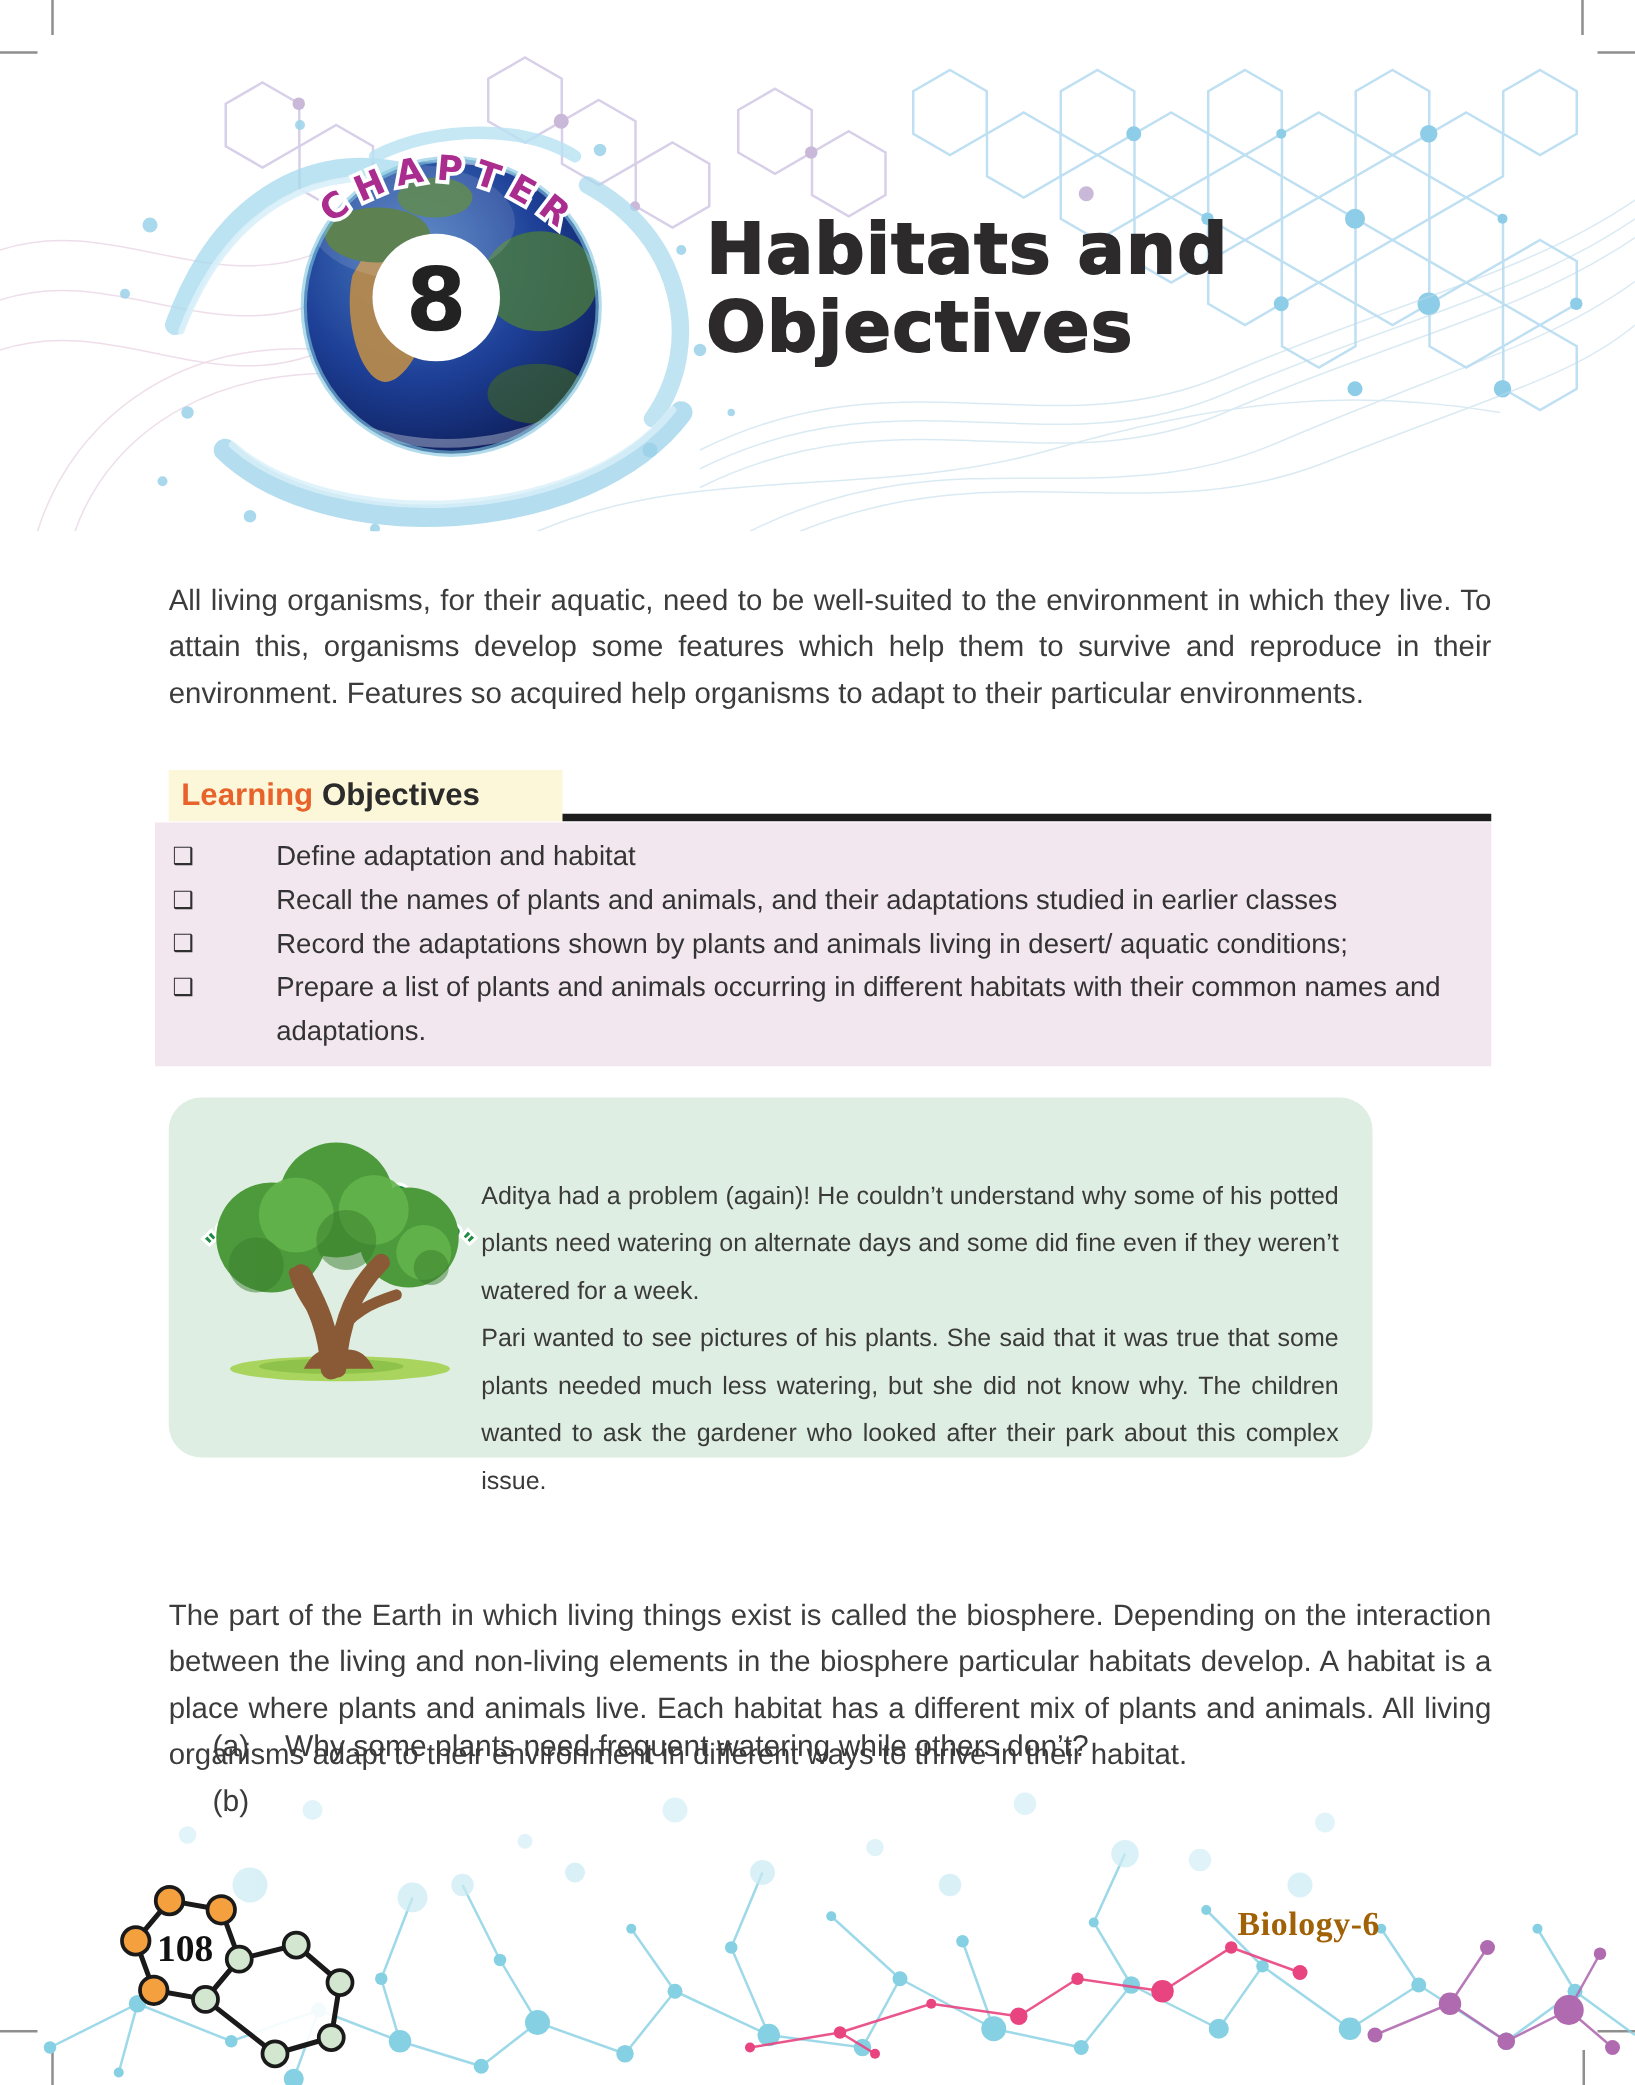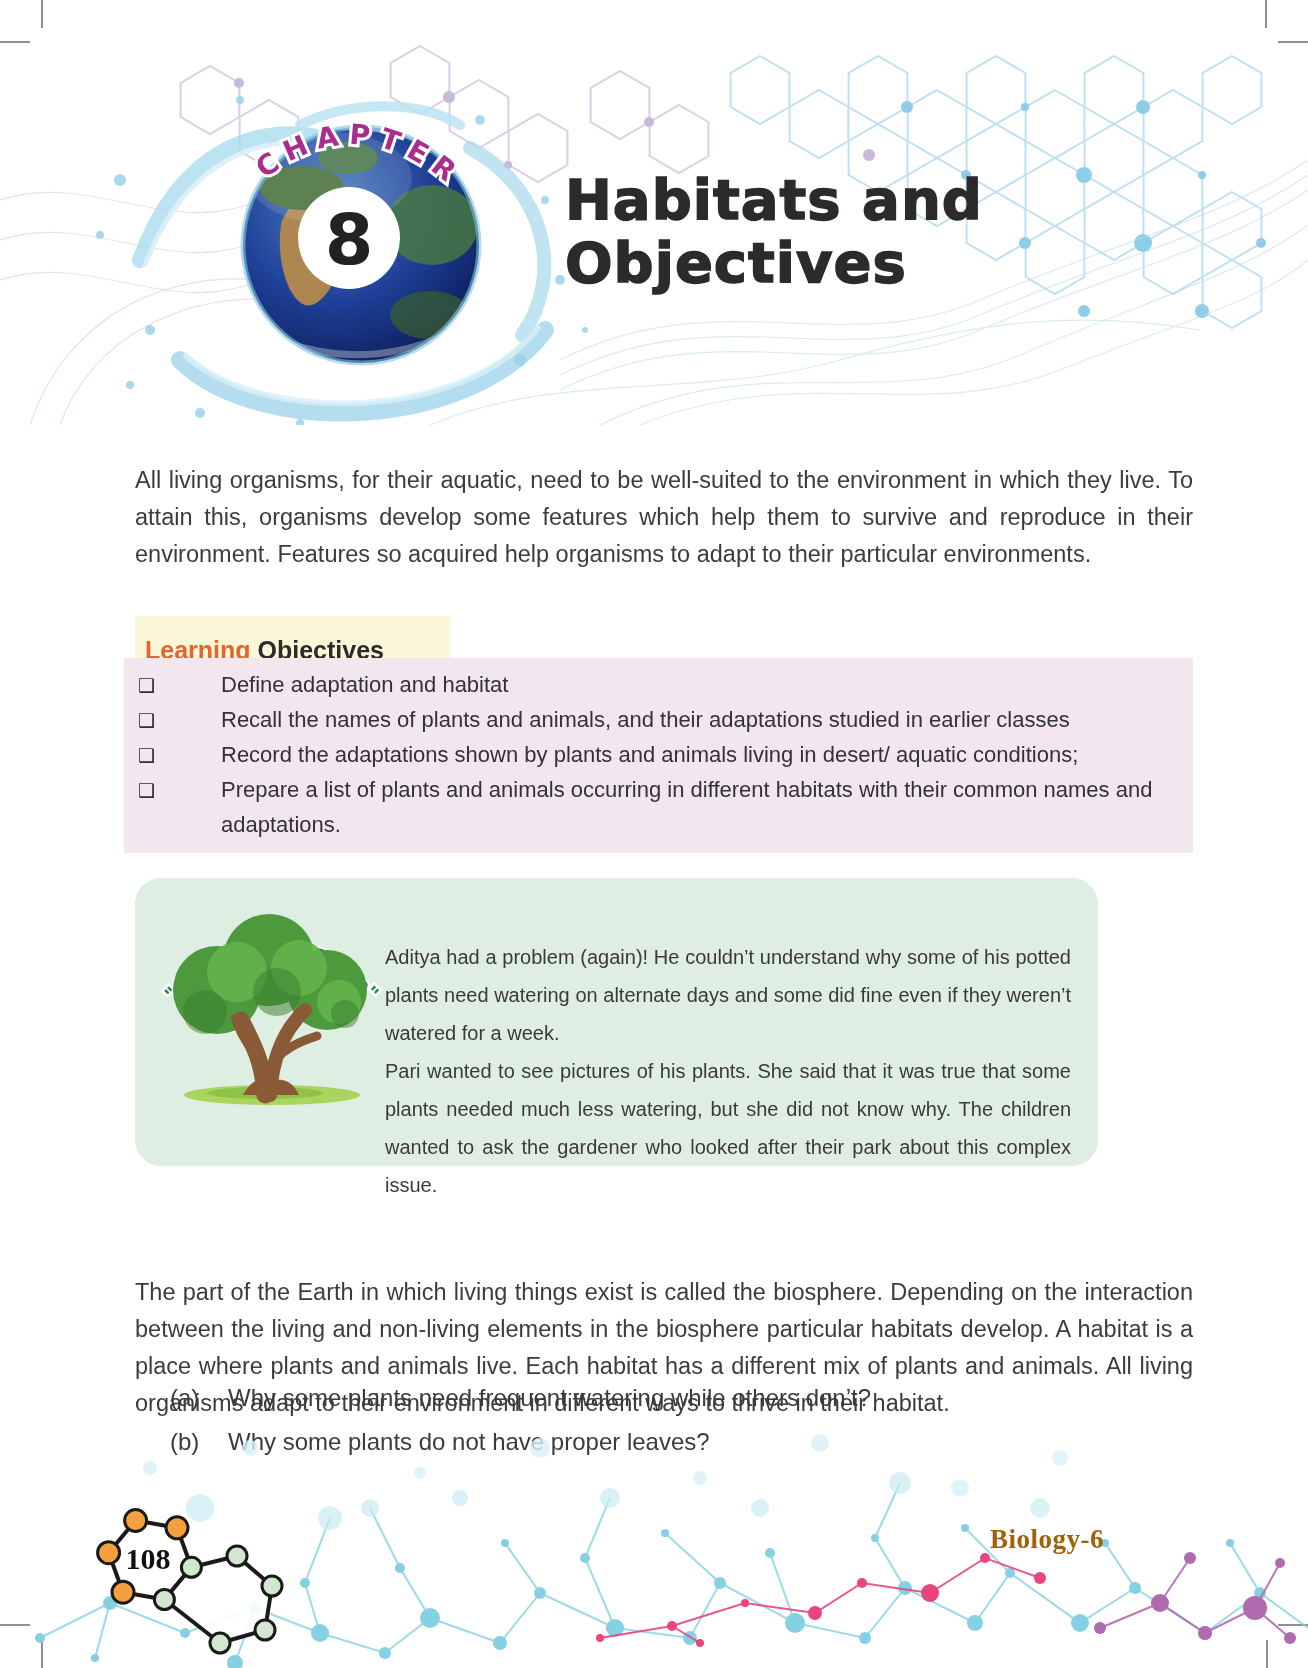--- a/index.html
+++ b/index.html
@@ -17,21 +17,21 @@
 
   
   .para{position:absolute;left:135px;width:1058px;font-size:23.5px;line-height:37px;
         text-align:justify;color:#3c3c3c;}
   .intro{top:438px;}
   .bodyp{top:1250px;}
 
   
   .lo-head{position:absolute;left:135px;top:616px;width:1058px;display:flex;align-items:flex-end;}
   .lo-tab{background:#fcf7d8;font-size:25px;font-weight:bold;color:#2b2b2b;
-          padding:20px 66px 6px 10px;white-space:nowrap;}
+          padding:6px 66px 6px 10px;white-space:nowrap;}
   .lo-tab .hl{color:#e8632c;}
   .lo-rule{flex:1;height:6px;background:#1d1d1d;}
   .lo-box{position:absolute;left:124px;top:658px;width:1069px;box-sizing:border-box;
           background:#f2e6ef;padding:9px 18px 11px 14px;}
   .lo-item{display:flex;font-size:22px;line-height:35px;color:#333;}
   .lo-item .bullet{width:38px;flex:0 0 38px;font-size:19px;color:#2f2f2f;transform:translateY(1px);}
   .lo-item .txt{flex:1;margin-left:45px;}
 
   
   .story{position:absolute;left:135px;top:878px;width:963px;height:288px;
@@ -268,21 +268,20 @@
 
   <p class="para bodyp">The part of the Earth in which living things exist is called the biosphere. Depending on the interaction between the living and non-living elements in the biosphere particular habitats develop. A habitat is a place where plants and animals live. Each habitat has a different mix of plants and animals.  All living organisms adapt to their environment in different ways to thrive in their habitat.</p>
 
   <div class="questions">
     <div class="q-row">
       <span class="q-label">(a)</span>
       <span>Why some plants need frequent watering while others don’t?</span>
     </div>
     <div class="q-row">
       <span class="q-label">(b)</span>
-      <span>Why some plants do not have proper leaves?</span>
     </div>
   </div>
 
   <svg class="ftr-svg" width="1308" height="280" viewBox="0 0 1308 280">
 
     <g fill="#d9f1f7" opacity="0.8">
       <circle cx="250" cy="60" r="8"></circle>
         <circle cx="540" cy="60" r="10"></circle>
         <circle cx="820" cy="55" r="9"></circle>
       <circle cx="1060" cy="70" r="8"></circle>

